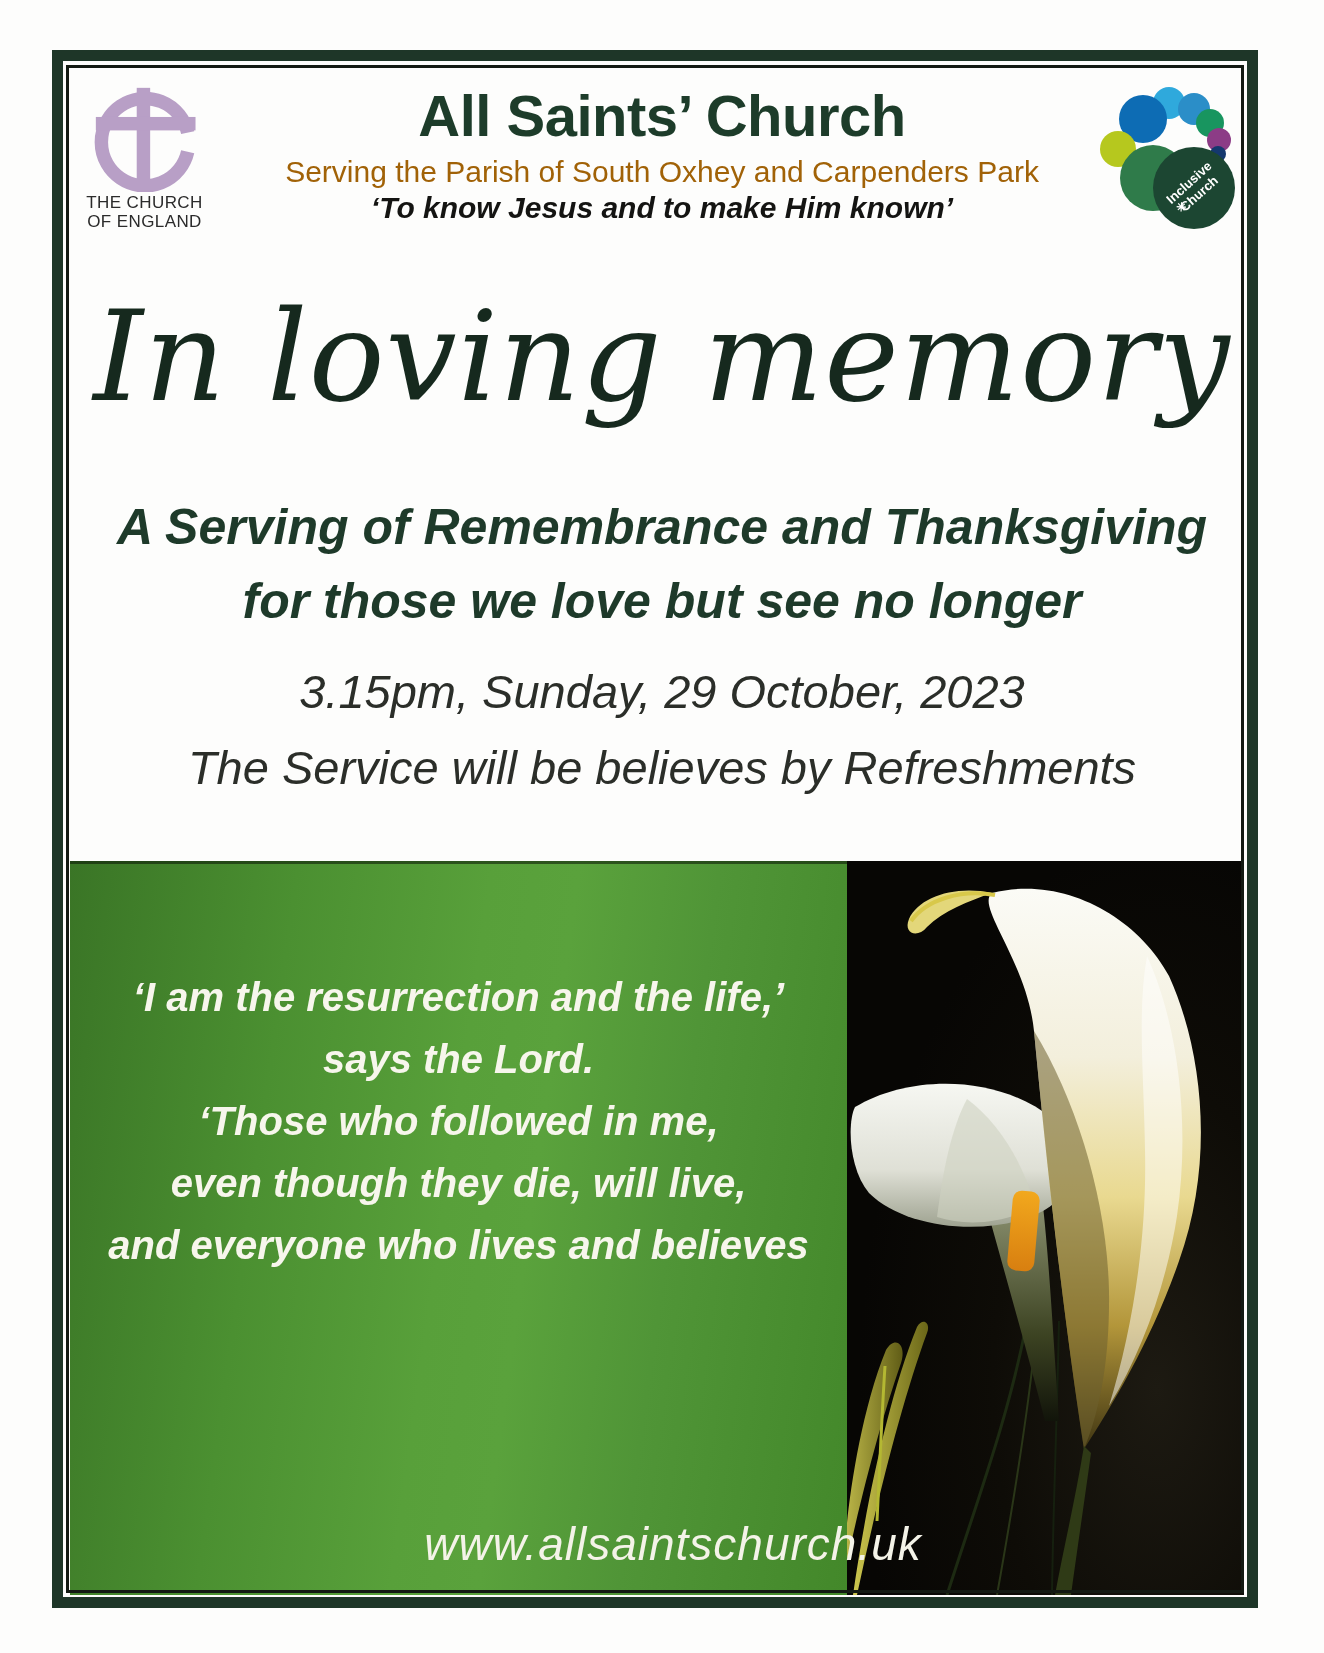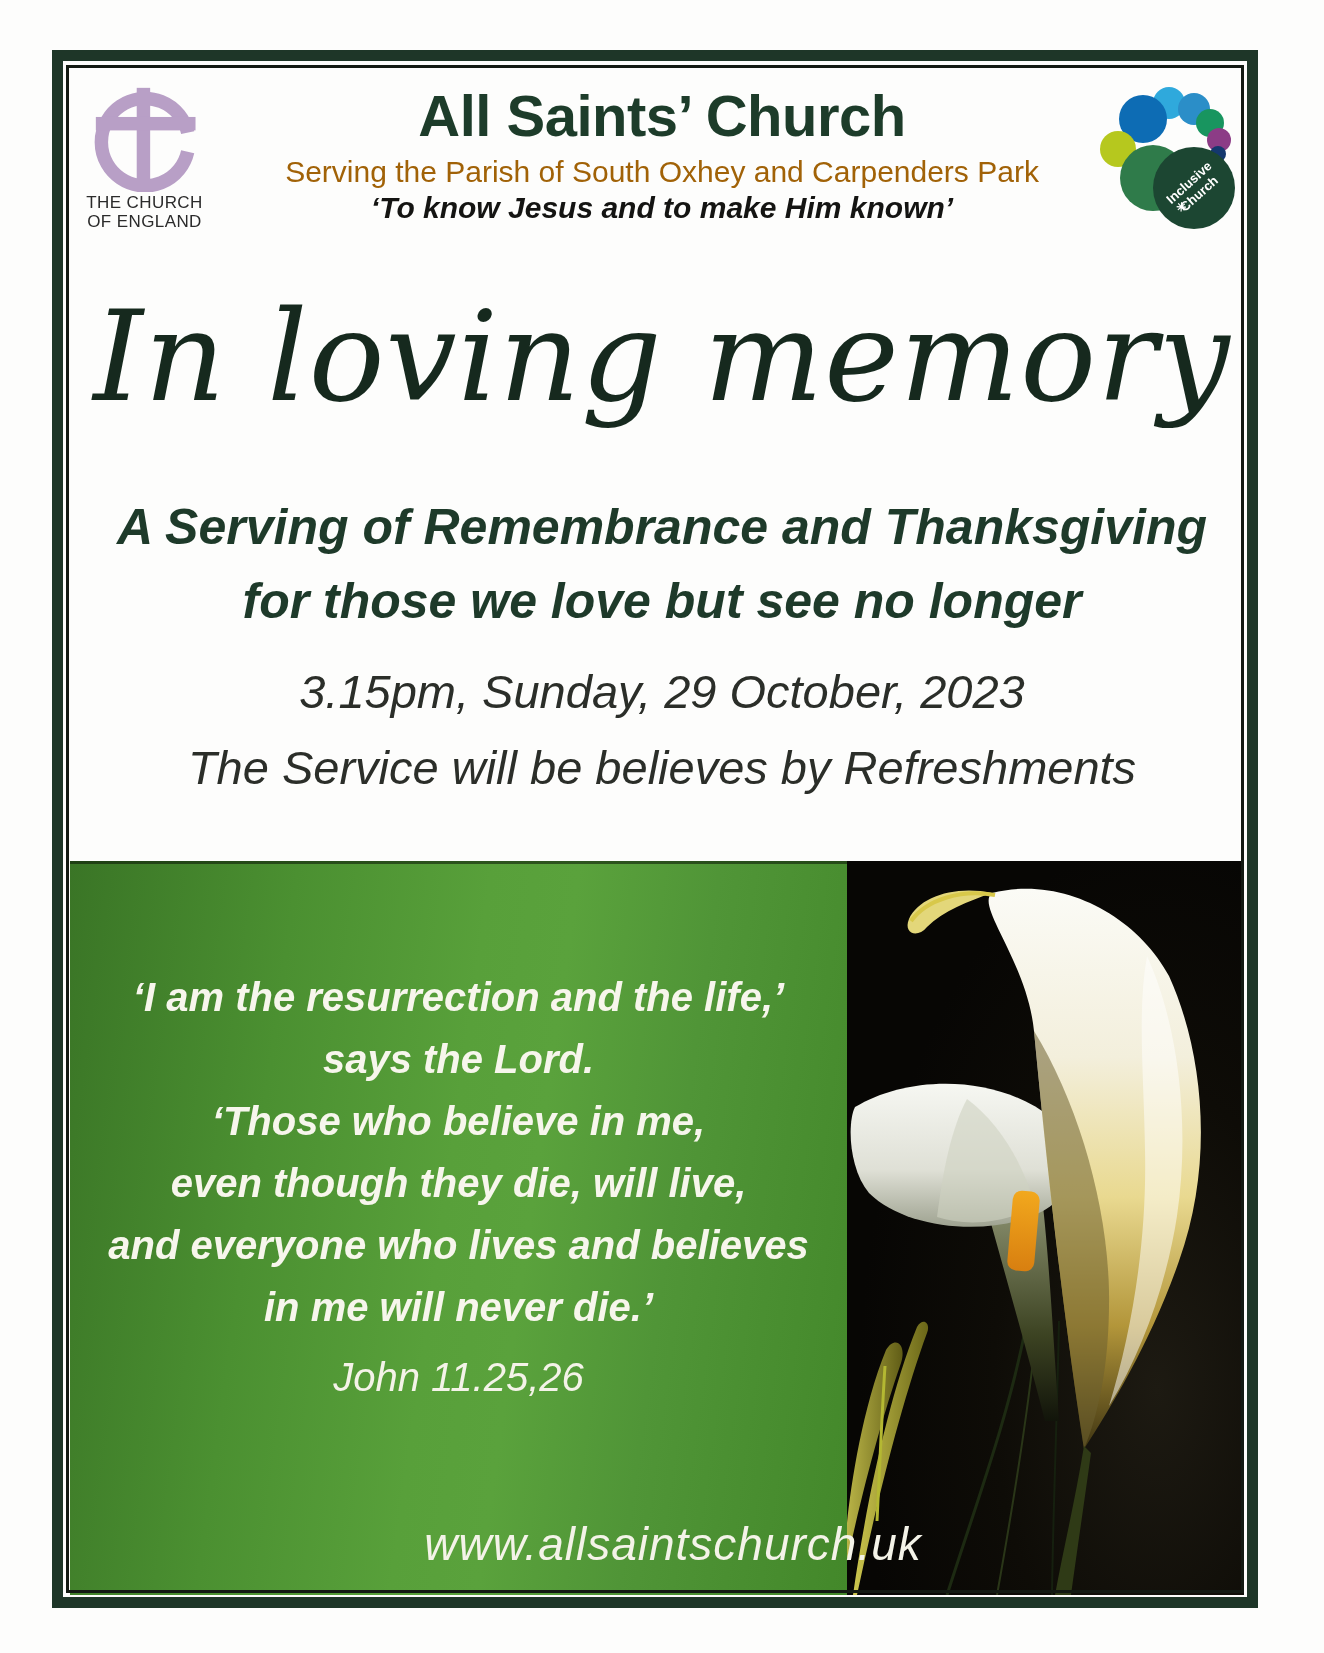--- a/index.html
+++ b/index.html
@@ -166,22 +166,20 @@
     <path d="M 187 170 C 230 240 260 340 262 430 C 263 500 252 552 237 588 C 222 490 205 360 187 170 Z" fill="#6d6130" opacity=".55"></path>
     <path d="M 300 95 C 330 160 344 260 330 355 C 320 420 296 490 262 545 C 285 470 300 380 298 290 C 297 215 290 150 300 95 Z" fill="#ffffff" opacity=".5"></path>
     <path d="M 62 58 C 72 36 108 24 145 32 C 122 40 96 50 80 66 C 70 78 56 72 62 58 Z" fill="#e3d77a"></path>
     <path d="M 64 60 C 80 38 115 28 148 34" fill="none" stroke="#d8c84a" stroke-width="4"></path>
 
     <path d="M 237 585 C 228 640 216 690 208 734 L 224 734 C 230 690 238 636 244 592 Z" fill="#2f3a16"></path>
   </svg>
 
   <div class="qline" style="top:110px;">‘I am the resurrection and the life,’</div>
   <div class="qline" style="top:172px;">says the Lord.</div>
-  <div class="qline" style="top:234px;">‘Those who believe in me,</div>
+  <div class="qline" style="top:234px;">‘Those who followed in me,</div>
   <div class="qline" style="top:296px;">even though they die, will live,</div>
   <div class="qline" style="top:358px;">and everyone who lives and believes</div>
-  <div class="qline" style="top:420px;">in me will never die.’</div>
-  <div class="qref" style="top:494px;">John 11.25,26</div>
   <div class="site" style="top:656px;">www.allsaintschurch.uk</div>
 </div>
 
 <div class="abs frame-outer"></div>
 <div class="abs frame-inner"></div>
 
 </body></html>

